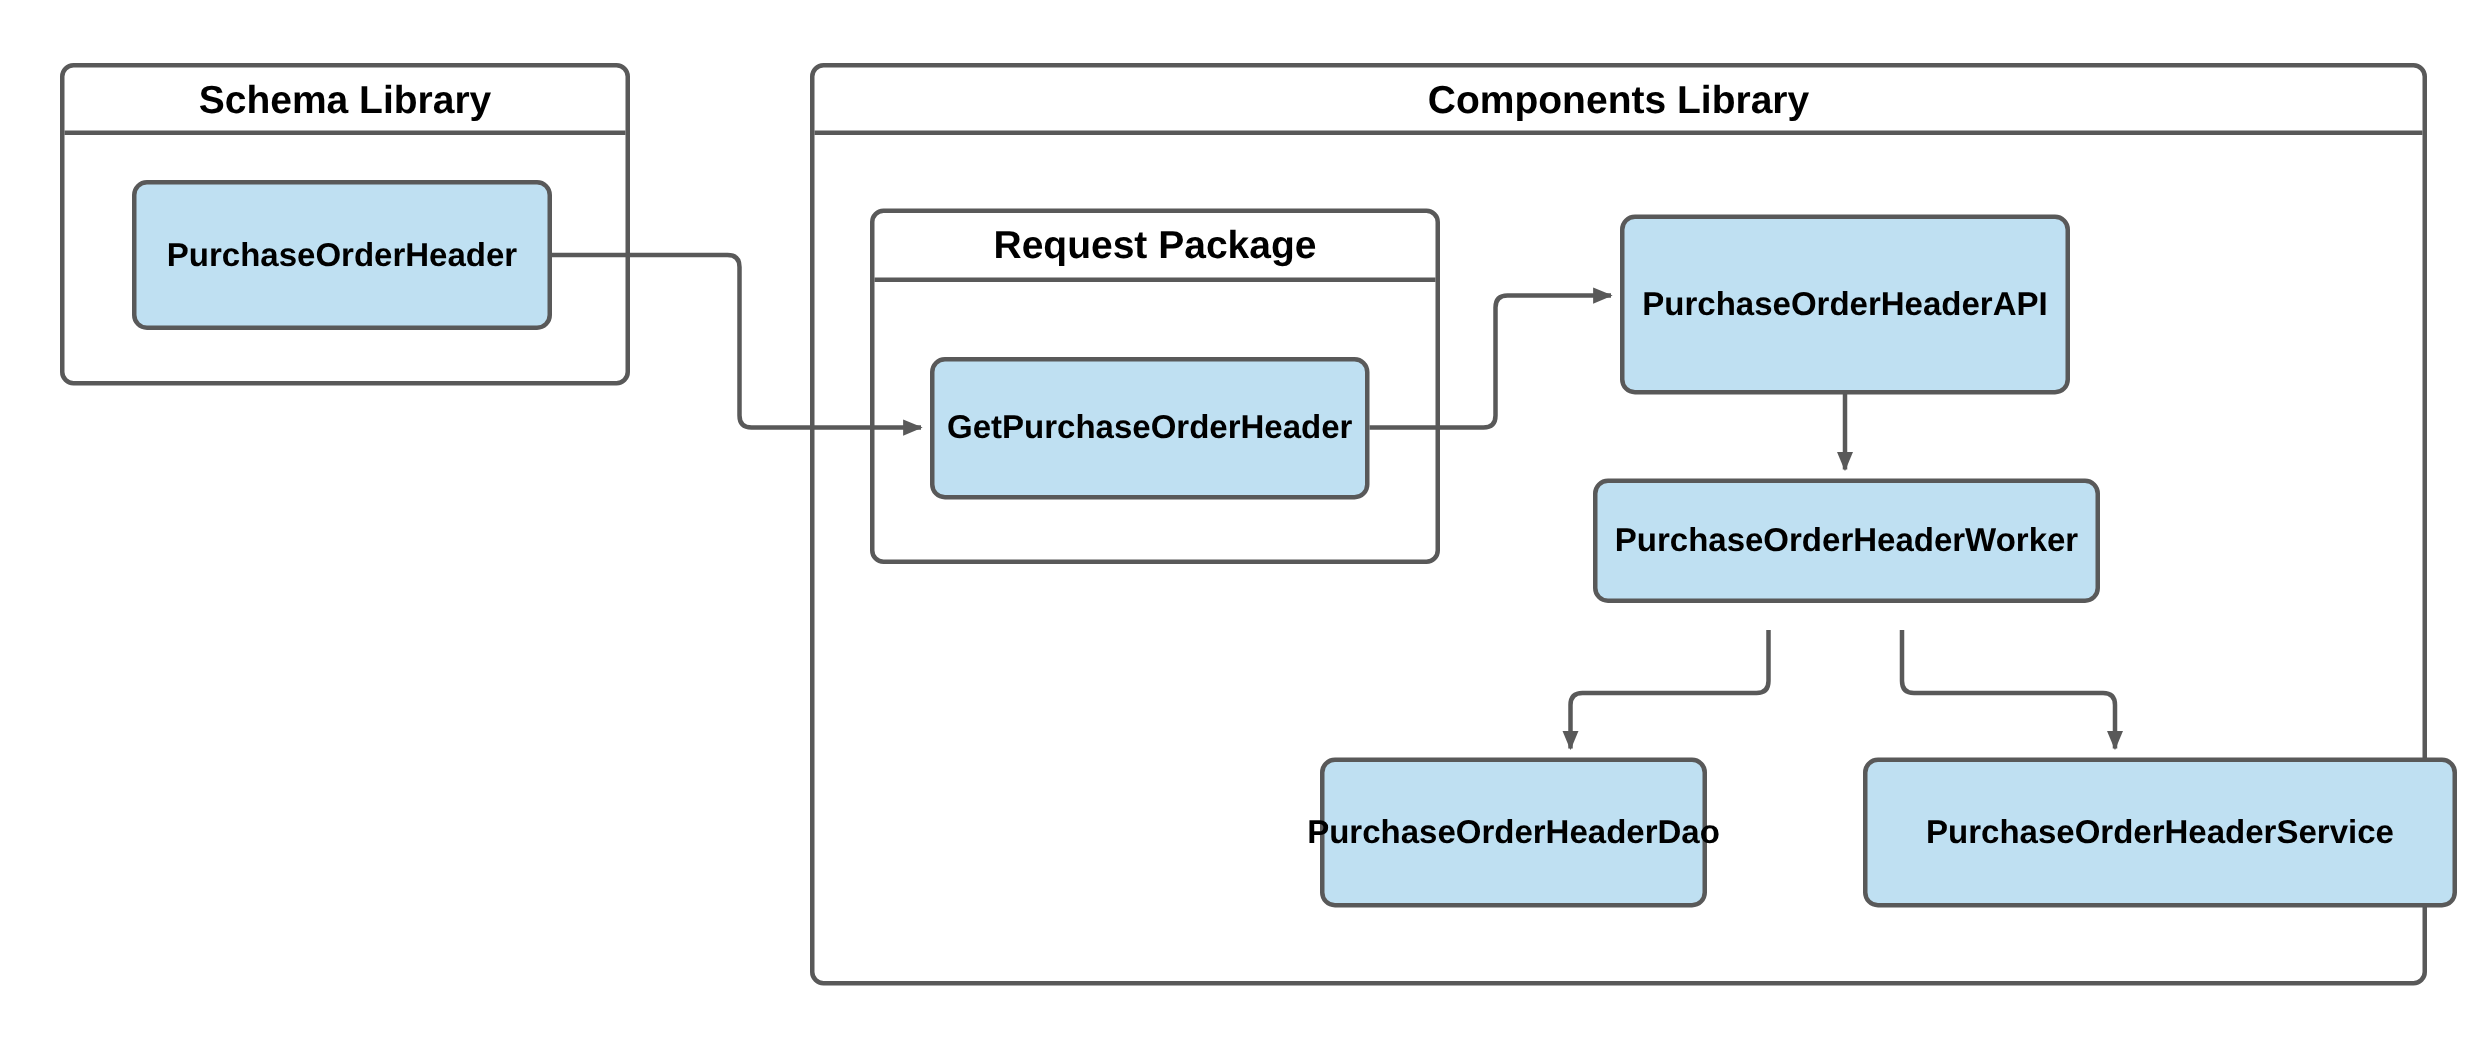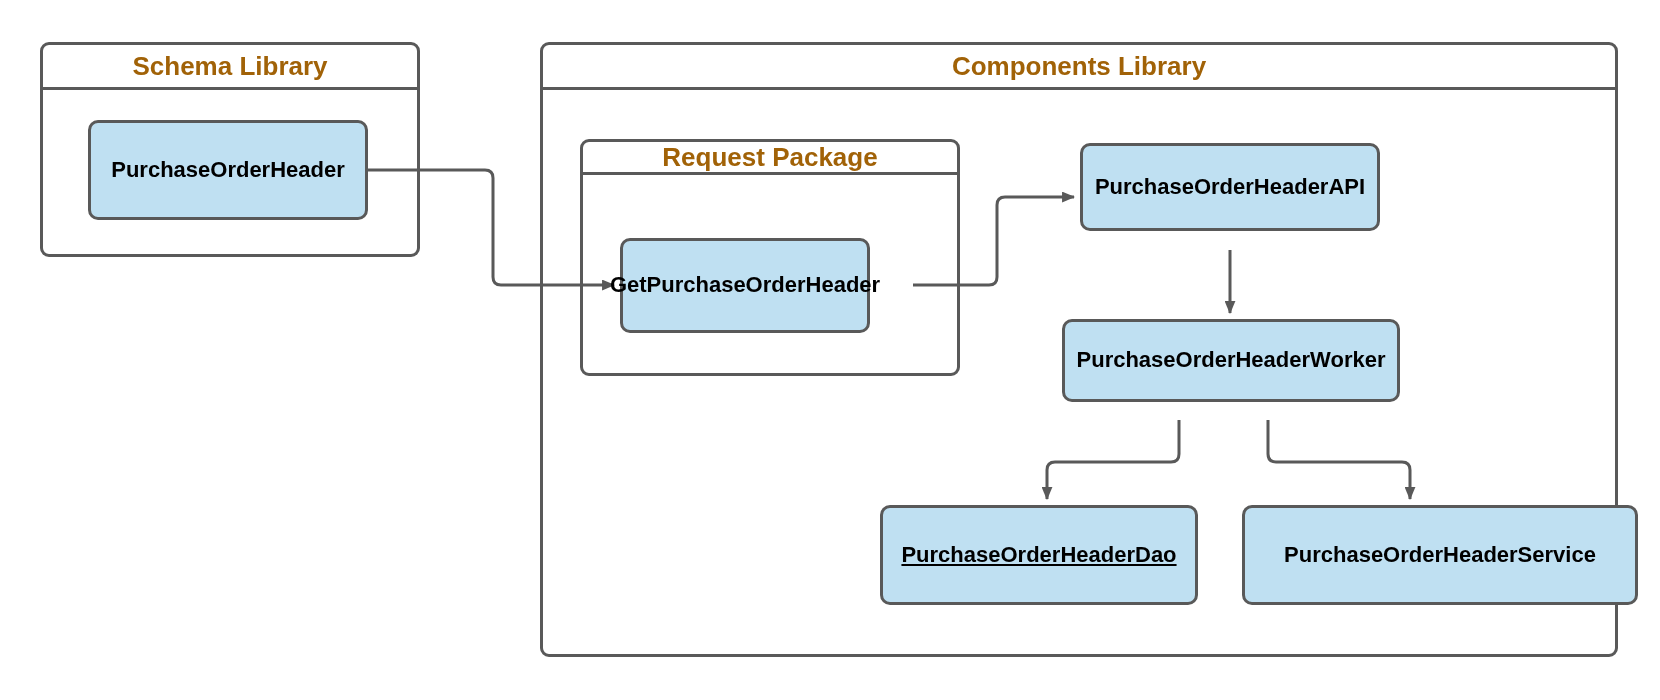--- a/index.html
+++ b/index.html
@@ -22,21 +22,21 @@
     border-radius: 9px;
     box-sizing: border-box;
   }
   .container-title {
     display: flex;
     align-items: center;
     justify-content: center;
     border-bottom: 3px solid #595959;
     font-size: 26px;
     font-weight: bold;
-    color: #a16207;
+    color: #000000;
     box-sizing: border-box;
   }
   .node {
     position: absolute;
     background: #bfe0f2;
     border: 3px solid #595959;
     border-radius: 10px;
     box-sizing: border-box;
     display: flex;
     align-items: center;
@@ -70,21 +70,21 @@
 
   <div class="container-box" style="left:40px; top:42px; width:380px; height:215px;">
     <div class="container-title" style="height:45px;">Schema Library</div>
   </div>
 
   <div class="container-box" style="left:540px; top:42px; width:1078px; height:615px;">
     <div class="container-title" style="height:45px;">Components Library</div>
   </div>
 
   <div class="container-box" style="left:580px; top:139px; width:380px; height:237px;">
-    <div class="container-title" style="height:33px;">Request Package</div>
+    <div class="container-title" style="height:46px;">Request Package</div>
   </div>
 
   <svg id="connector-layer" viewBox="0 0 1660 700" xmlns="http://www.w3.org/2000/svg">
     <defs>
       <marker id="arrowhead" viewBox="0 0 12 10" refX="11" refY="5" markerWidth="13" markerHeight="11" orient="auto" markerUnits="userSpaceOnUse">
         <path d="M0,0 L12,5 L0,10 Z" fill="#595959"></path>
       </marker>
     </defs>
 
     <path class="edge" marker-end="url(#arrowhead)" d="M 368 170 H 485 Q 493 170 493 178 V 277 Q 493 285 501 285 H 614"></path>
@@ -95,33 +95,33 @@
 
     <path class="edge" marker-end="url(#arrowhead)" d="M 1179 420 V 454 Q 1179 462 1171 462 H 1055 Q 1047 462 1047 470 V 499"></path>
 
     <path class="edge" marker-end="url(#arrowhead)" d="M 1268 420 V 454 Q 1268 462 1276 462 H 1402 Q 1410 462 1410 470 V 499"></path>
   </svg>
 
   <div class="node" style="left:88px; top:120px; width:280px; height:100px;">
     <span class="label">PurchaseOrderHeader</span>
   </div>
 
-  <div class="node" style="left:620px; top:238px; width:250px; height:95px;">
+  <div class="node" style="left:620px; top:238px; width:293px; height:95px;">
     <span class="label">GetPurchaseOrderHeader</span>
   </div>
 
-  <div class="node" style="left:1080px; top:143px; width:300px; height:88px;">
+  <div class="node" style="left:1080px; top:143px; width:300px; height:120px;">
     <span class="label">PurchaseOrderHeaderAPI</span>
   </div>
 
   <div class="node" style="left:1062px; top:319px; width:338px; height:83px;">
     <span class="label">PurchaseOrderHeaderWorker</span>
   </div>
 
-  <div class="node" style="left:880px; top:505px; width:318px; height:100px;text-decoration:underline;">
+  <div class="node" style="left:880px; top:505px; width:258px; height:100px;">
     <span class="label">PurchaseOrderHeaderDao</span>
   </div>
 
   <div class="node" style="left:1242px; top:505px; width:396px; height:100px;">
     <span class="label">PurchaseOrderHeaderService</span>
   </div>
 
 </div>
 
 </body></html>

